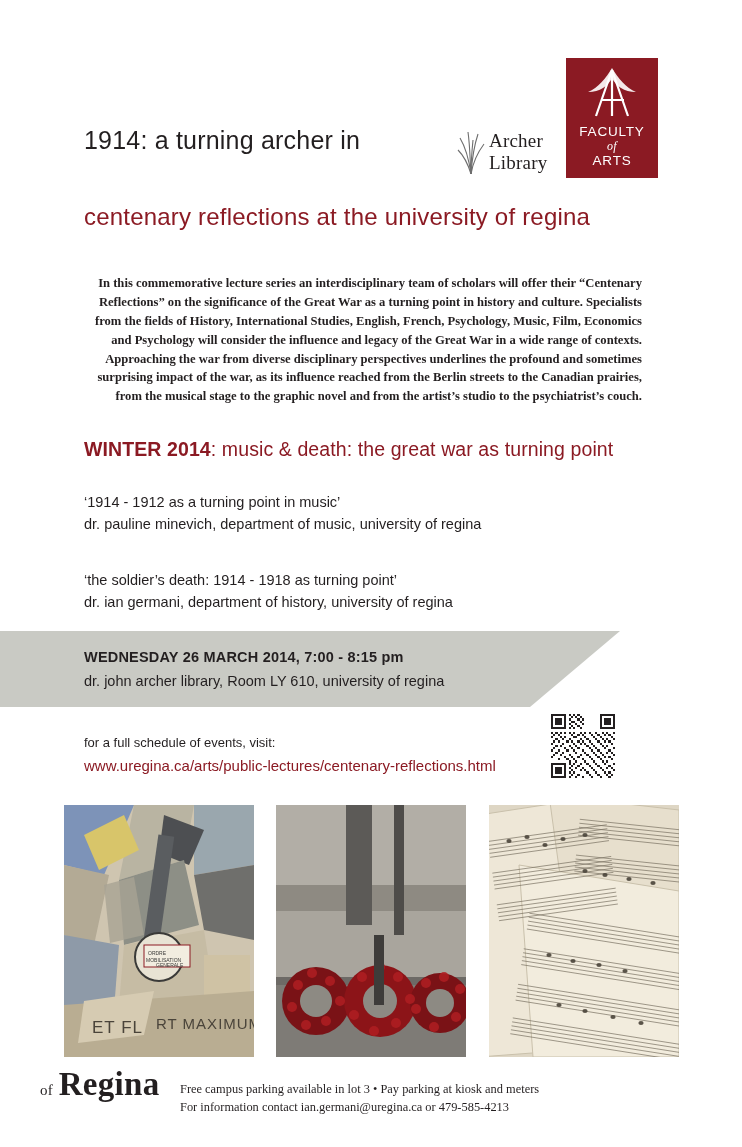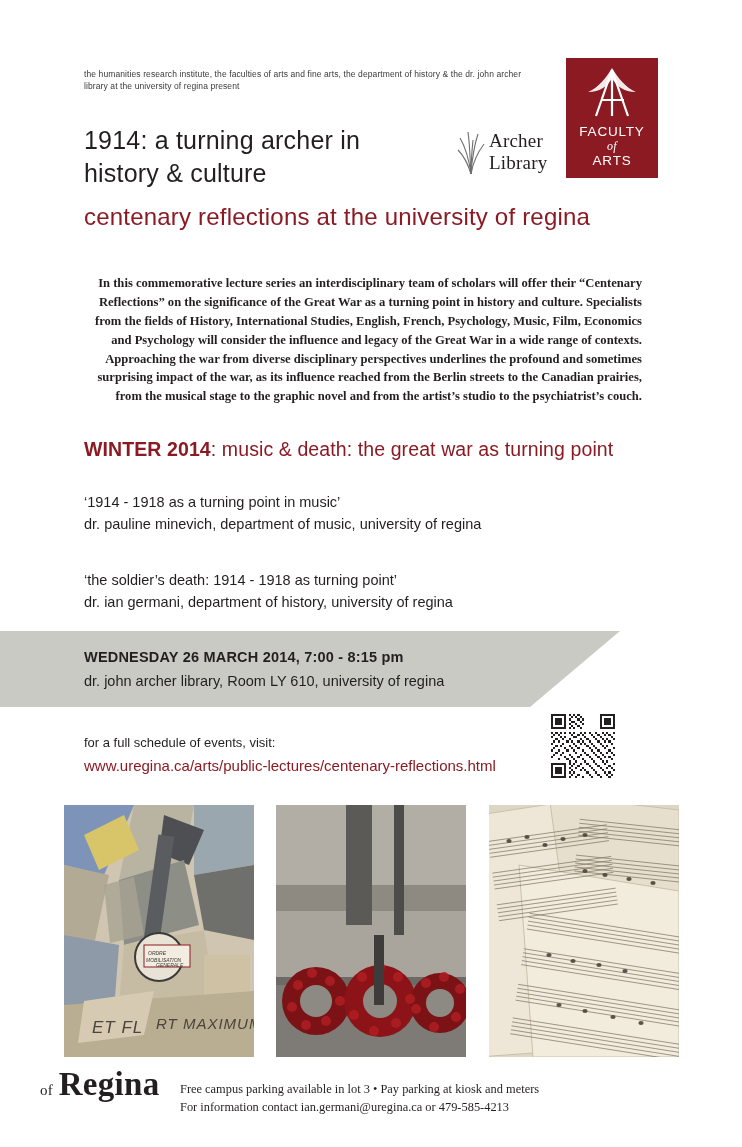--- a/index.html
+++ b/index.html
@@ -240,21 +240,20 @@
     top: 805px;
     width: 614px;
     height: 252px;
   }
   .img {
     position: absolute;
     top: 0;
     width: 190px;
     height: 252px;
     overflow: hidden;
-    font-style: italic;
   }
   .img.i1 { left: 0; }
   .img.i2 { left: 212px; }
   .img.i3 { left: 425px; }
 
   
   .uofr {
     position: absolute;
     left: 40px;
     top: 1068px;
@@ -290,21 +289,20 @@
     font-size: 12.4px;
     line-height: 1.45;
     color: #231f20;
   }
 </style>
 </head>
 <body>
 
 <div class="poster">
 
-  <div class="presenter">the humanities research institute, the faculties of arts and fine arts, the department of history &amp; the dr. john archer library at the university of regina present</div>
 
   <div class="fac-arts">
     <div class="shadow"></div>
     <svg class="mark" viewBox="0 0 92 62">
       <path d="M46 8 L30 54 M46 8 L62 54 M36 38 L58 38 M46 8 L46 54" stroke="#ffffff" stroke-width="2.2" fill="none"></path>
       <path d="M46 6 C52 16 60 26 70 30 C58 30 50 24 46 16 Z" fill="#ffffff" opacity="0.9"></path>
       <path d="M46 6 C40 16 32 26 22 30 C34 30 42 24 46 16 Z" fill="#ffffff" opacity="0.9"></path>
     </svg>
     <div class="fa-text">
       <span class="l1">FACULTY</span>
@@ -325,32 +323,31 @@
       </g>
     </svg>
     <div class="al-text">
       <div>Archer</div>
       <div>Library</div>
     </div>
   </div>
 
   <div class="title-wrap">
     <div class="title-line">1914: a turning archer in</div>
-    <div class="title-line">history &amp; culture</div>
   </div>
   <div class="subtitle">centenary reflections at the university of regina</div>
 
   <div class="blurb">In this commemorative lecture series an interdisciplinary team of scholars will offer their “Centenary Reflections” on the significance of the Great War as a turning point in history and culture. Specialists from the fields of History, International Studies, English, French, Psychology, Music, Film, Economics and Psychology will consider the influence and legacy of the Great War in a wide range of contexts. Approaching the war from diverse disciplinary perspectives underlines the profound and sometimes surprising impact of the war, as its influence reached from the Berlin streets to the Canadian prairies, from the musical stage to the graphic novel and from the artist’s studio to the psychiatrist’s couch.</div>
 
   <div class="season">
     <span class="bold">WINTER 2014</span><span>: music &amp; death: the great war as turning point</span>
   </div>
 
   <div class="talk t1">
-    <div>‘1914 - 1918 as a turning point in music’</div>
+    <div>‘1914 - 1912 as a turning point in music’</div>
     <div class="who">dr. pauline minevich, department of music, university of regina</div>
   </div>
   <div class="talk t2">
     <div>‘the soldier’s death: 1914 - 1918 as turning point’</div>
     <div class="who">dr. ian germani, department of history, university of regina</div>
   </div>
 
   <div class="banner"></div>
   <div class="banner-text">
     <div class="l1">WEDNESDAY 26 MARCH 2014, 7:00 - 8:15 pm</div>

